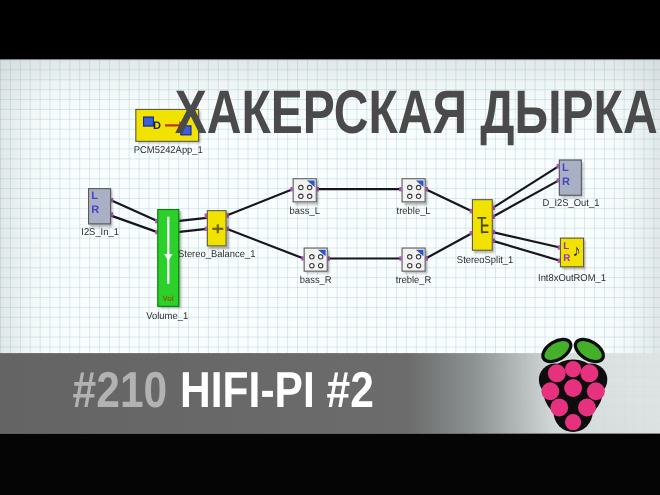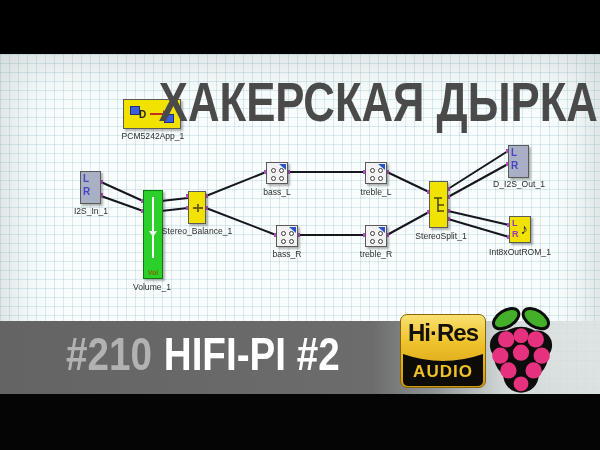--- a/index.html
+++ b/index.html
@@ -216,27 +216,20 @@
   <div class="blk-label" style="left:480px;top:247px;width:80px;">Int8xOutROM_1</div>
 
   <div class="title">ХАКЕРСКАЯ ДЫРКА</div>
 
   <div class="banner">
     <div class="banner-text">
       <span class="ep">#210</span><span>HIFI-PI #2</span>
     </div>
   </div>
 
-  <div class="hires">
-    <div class="hires-top">Hi·Res</div>
-    <svg width="86" height="74" style="position:absolute;left:-1px;top:-1px;">
-      <path d="M3 40 Q43 54 83 40 L83 67 Q83 72 77 72 L9 72 Q3 72 3 67 Z" fill="#0d0b05"></path>
-    </svg>
-    <div class="hires-audio-label">AUDIO</div>
-  </div>
 
   <svg class="rpi" viewBox="0 0 100 126">
     <g stroke="#0d0d0d" stroke-width="4">
       <ellipse cx="30" cy="22" rx="19" ry="11" fill="#44b029" transform="rotate(-32 30 22)"></ellipse>
       <ellipse cx="70" cy="22" rx="19" ry="11" fill="#44b029" transform="rotate(32 70 22)"></ellipse>
     </g>
     <g fill="#0d0d0d">
       <circle cx="50" cy="70" r="37"></circle>
         <circle cx="28" cy="58" r="20"></circle>
       <circle cx="72" cy="58" r="20"></circle>

